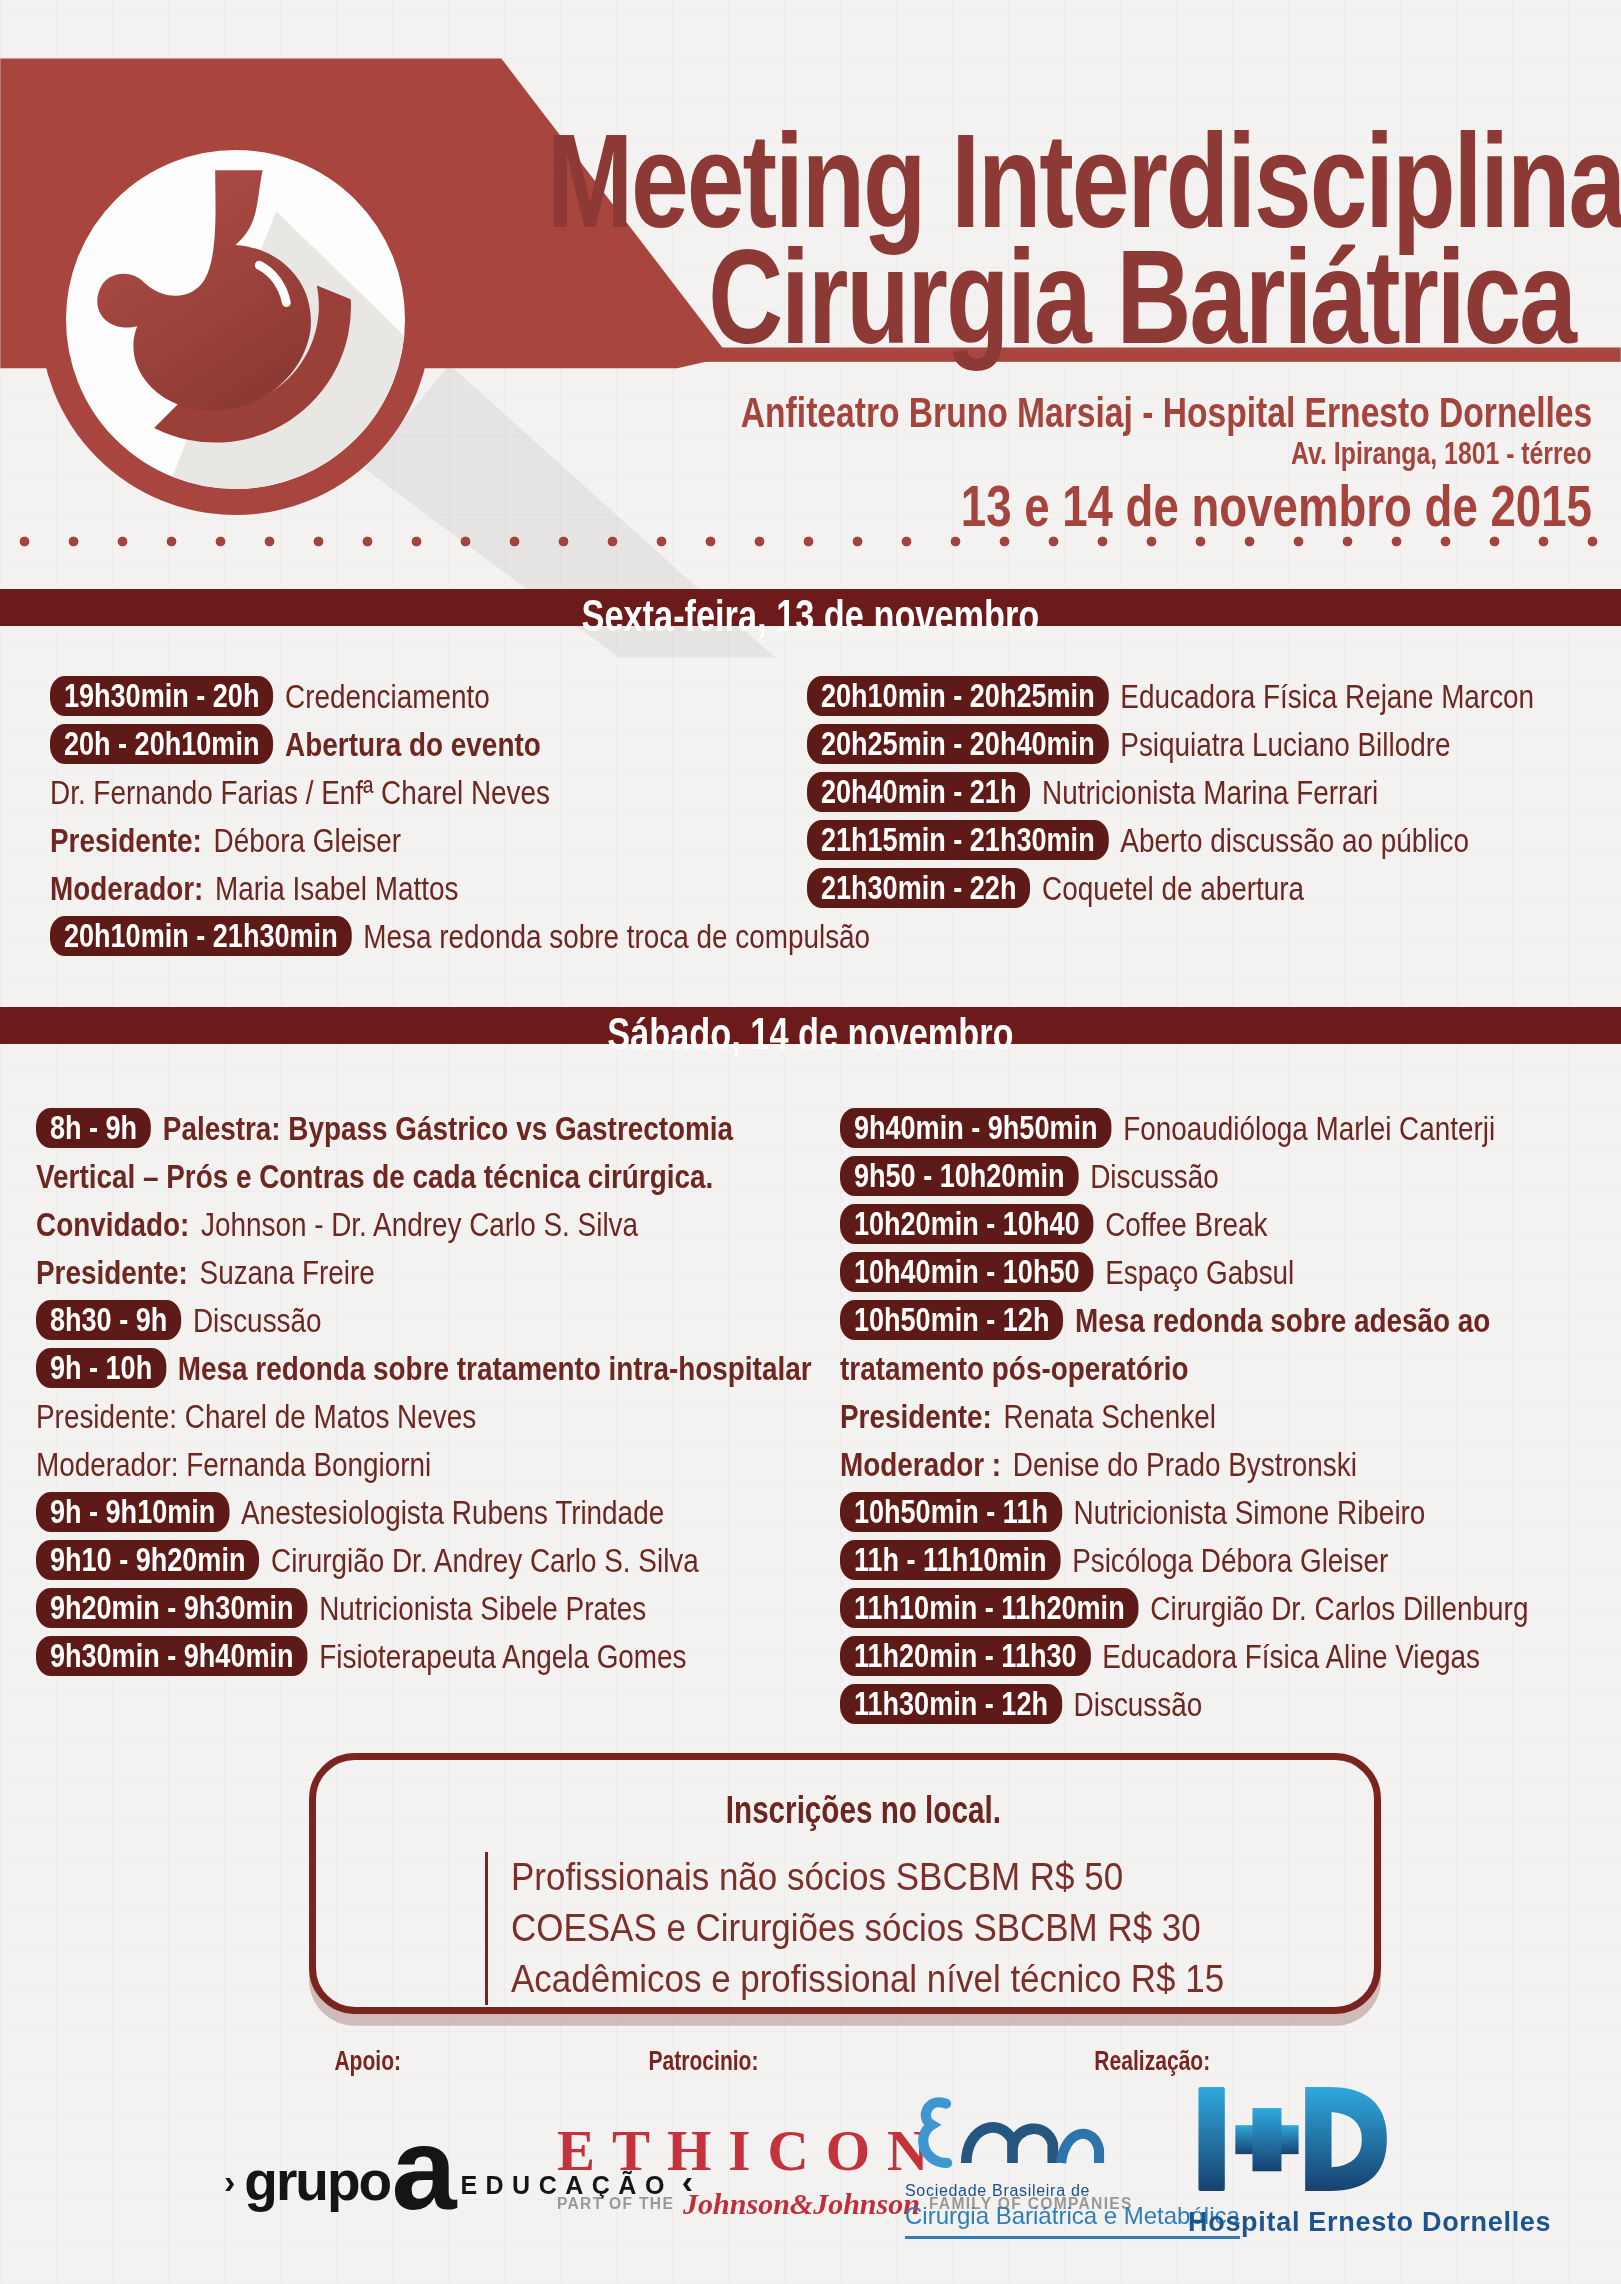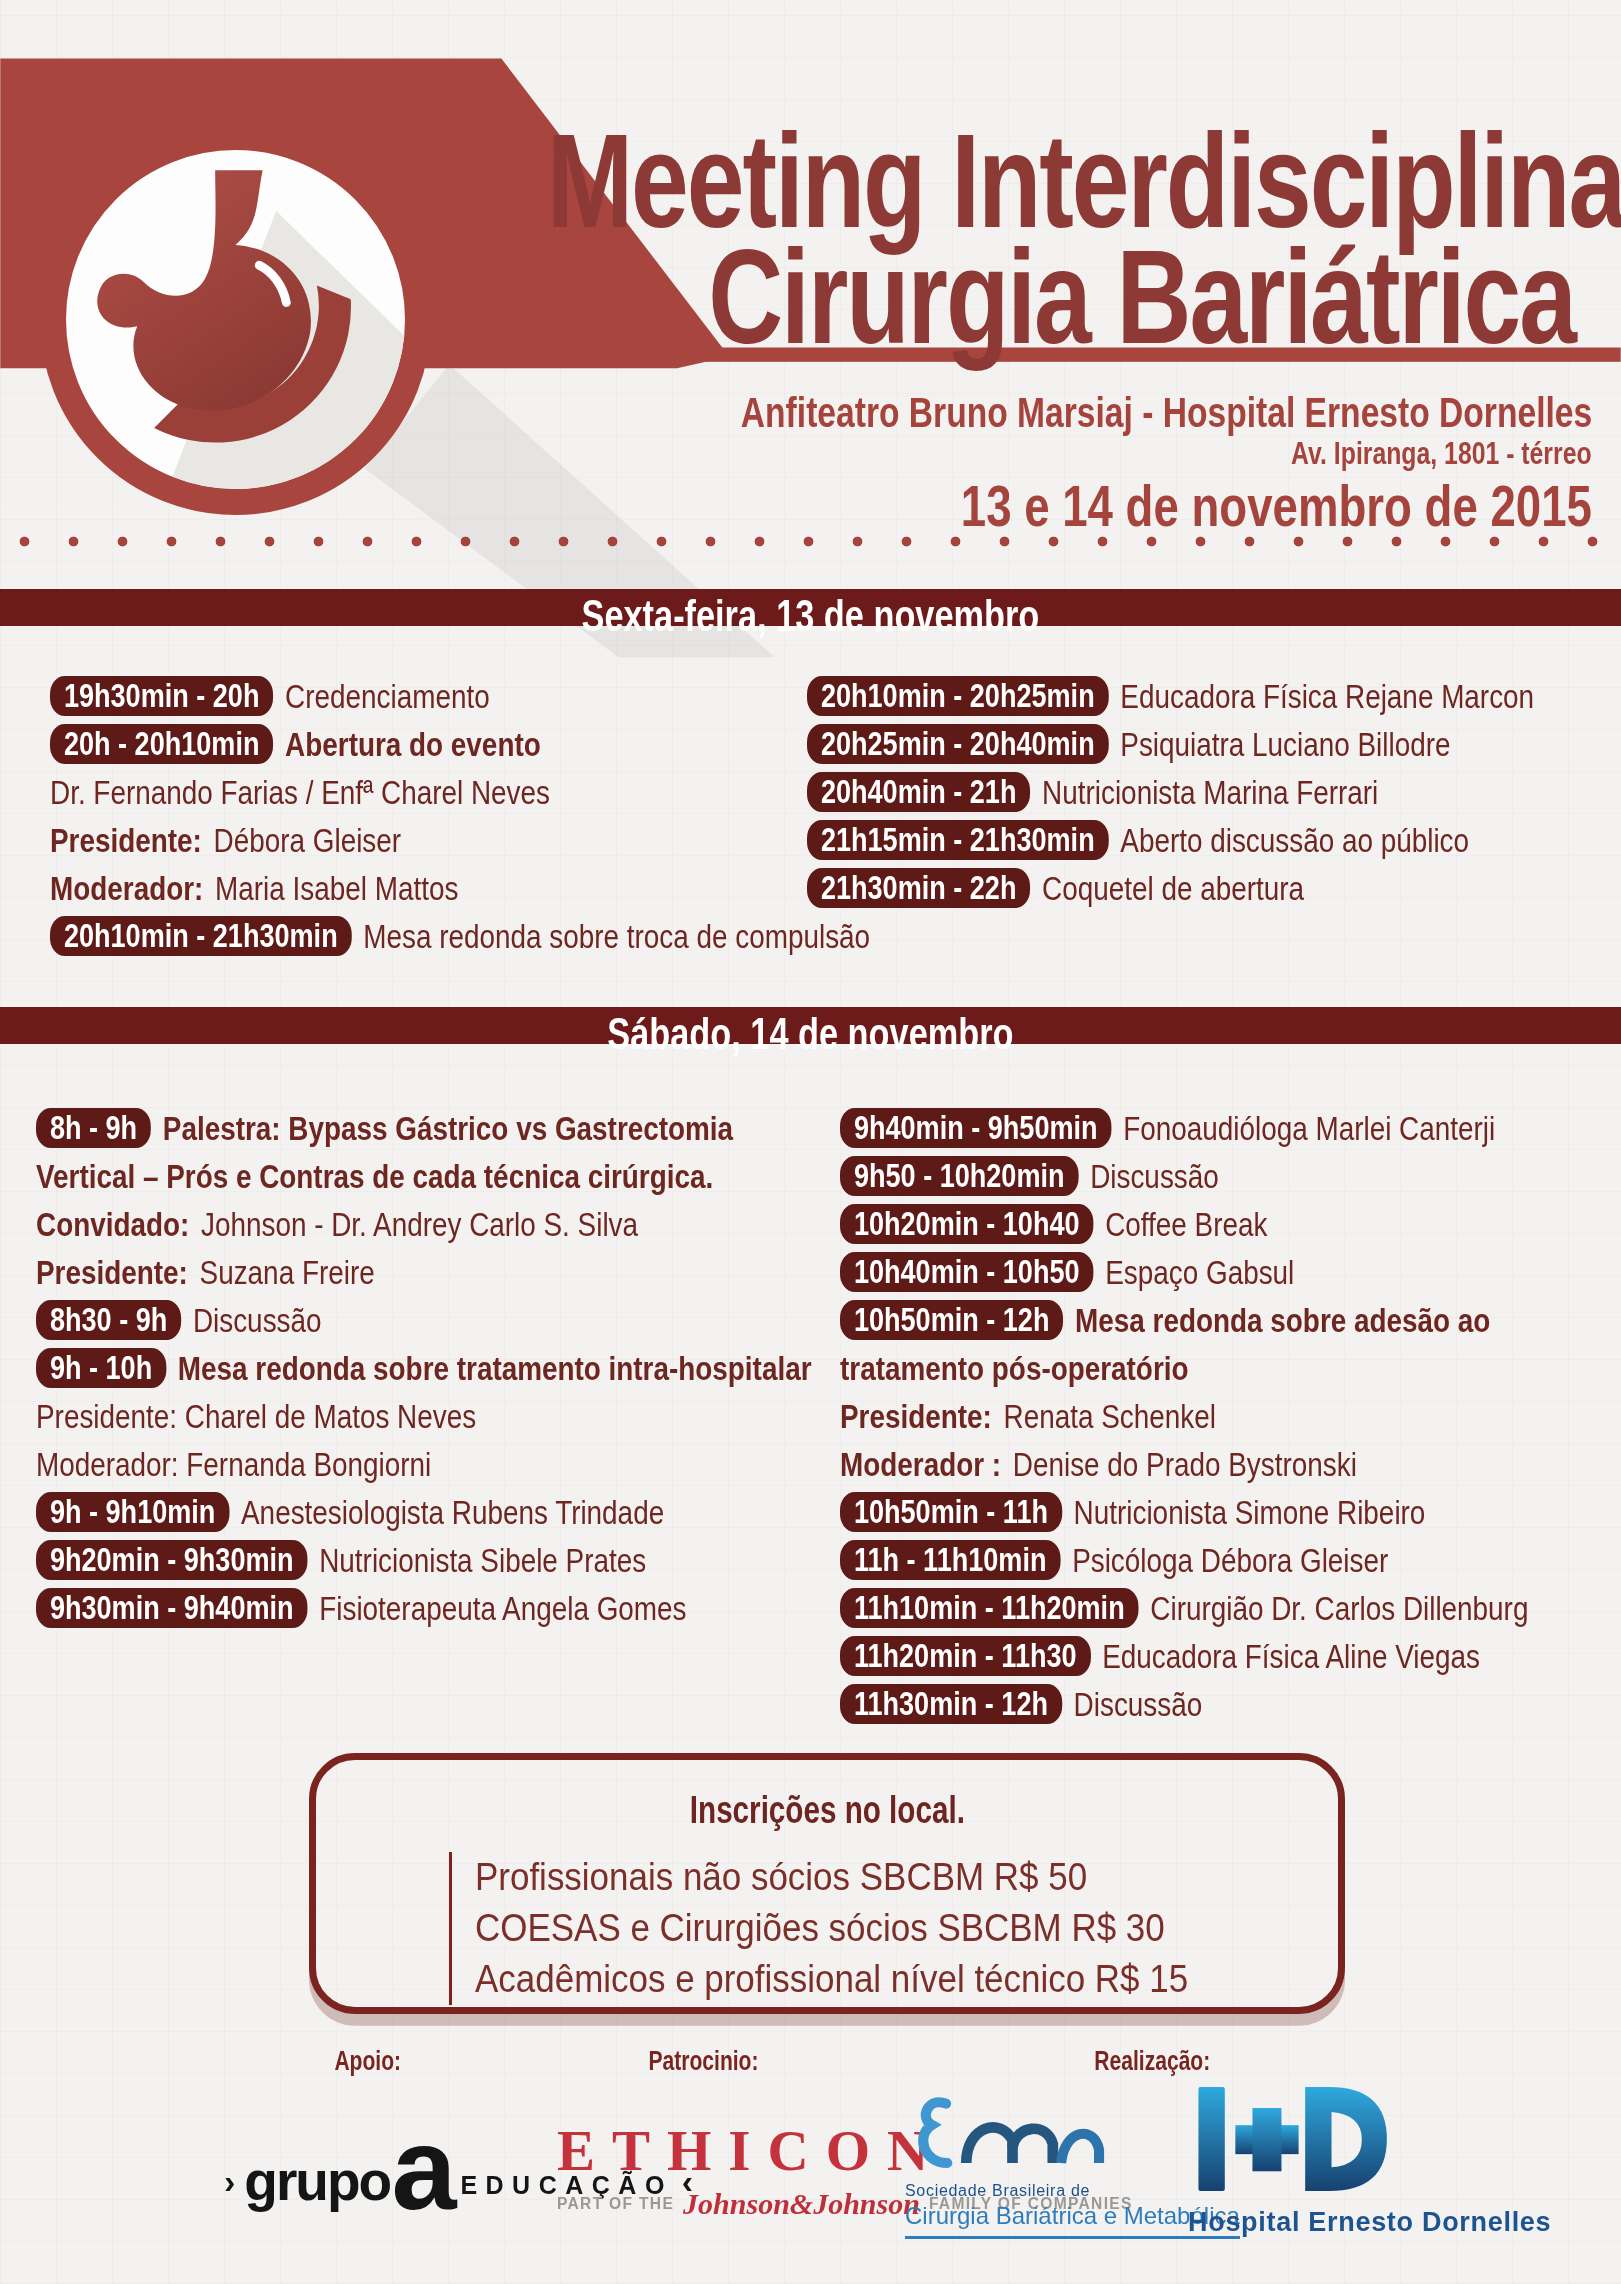--- a/index.html
+++ b/index.html
@@ -49,21 +49,21 @@
   .row .pill{background:#5e1a16;color:#ffffff;font-weight:bold;font-size:33px;line-height:40px;
              padding:0 17px;border-radius:18px;}
   .row .pill:empty{display:none;}
   .row .lbl{font-weight:bold;color:#6e2621;font-size:34px;}
   .row .lbl:empty{display:none;}
   .row .txt{color:#6e2621;font-size:34px;}
   .row.bold .txt{font-weight:bold;}
 
   
   .insc{left:309px;top:1753px;width:1022px;height:247px;border:7.2px solid #7b241f;border-radius:46px;
-        box-shadow:0 11.7px 0 rgba(99,26,21,.25);}
+        box-shadow:0 11.7px 0 rgba(99,26,21,.25);padding-left:36px;}
   .insc .ititle{text-align:center;margin-top:29px;font-size:38px;font-weight:bold;color:#6e2420;}
   .insc .items{margin:19.5px 0 0 133px;border-left:3.3px solid #7b241f;padding-left:23.4px;}
   .insc .items div{font-size:38px;line-height:51px;color:#7b2f2a;}
   .insc .items .cnd2{display:inline-block;transform:scaleX(.92);transform-origin:0 50%;white-space:nowrap;}
 
   
   .flabel{position:absolute;top:2046px;text-align:center;font-size:27px;font-weight:bold;color:#7a2420;}
   #lab-apoio{left:286px;width:163px;} #lab-patro{left:606px;width:195px;} #lab-real{left:1055px;width:195px;text-decoration:underline;}
 
   .grupoa{left:215px;top:2149px;display:flex;align-items:center;color:#151515;}
@@ -254,20 +254,26 @@
       </span>
     </div>
   <div class="row">
       <span class="cnd">
         <span class="pill">9h - 9h10min</span>
         <span class="txt">Anestesiologista Rubens Trindade</span>
       </span>
     </div>
   <div class="row">
       <span class="cnd">
+        <span class="pill">9h10 - 9h20min</span>
+        <span class="txt">Cirurgião Dr. Andrey Carlo S. Silva</span>
+      </span>
+    </div>
+  <div class="row">
+      <span class="cnd">
         <span class="pill">9h20min - 9h30min</span>
         <span class="txt">Nutricionista Sibele Prates</span>
       </span>
     </div>
   <div class="row">
       <span class="cnd">
         <span class="pill">9h30min - 9h40min</span>
         <span class="txt">Fisioterapeuta Angela Gomes</span>
       </span>
     </div>

